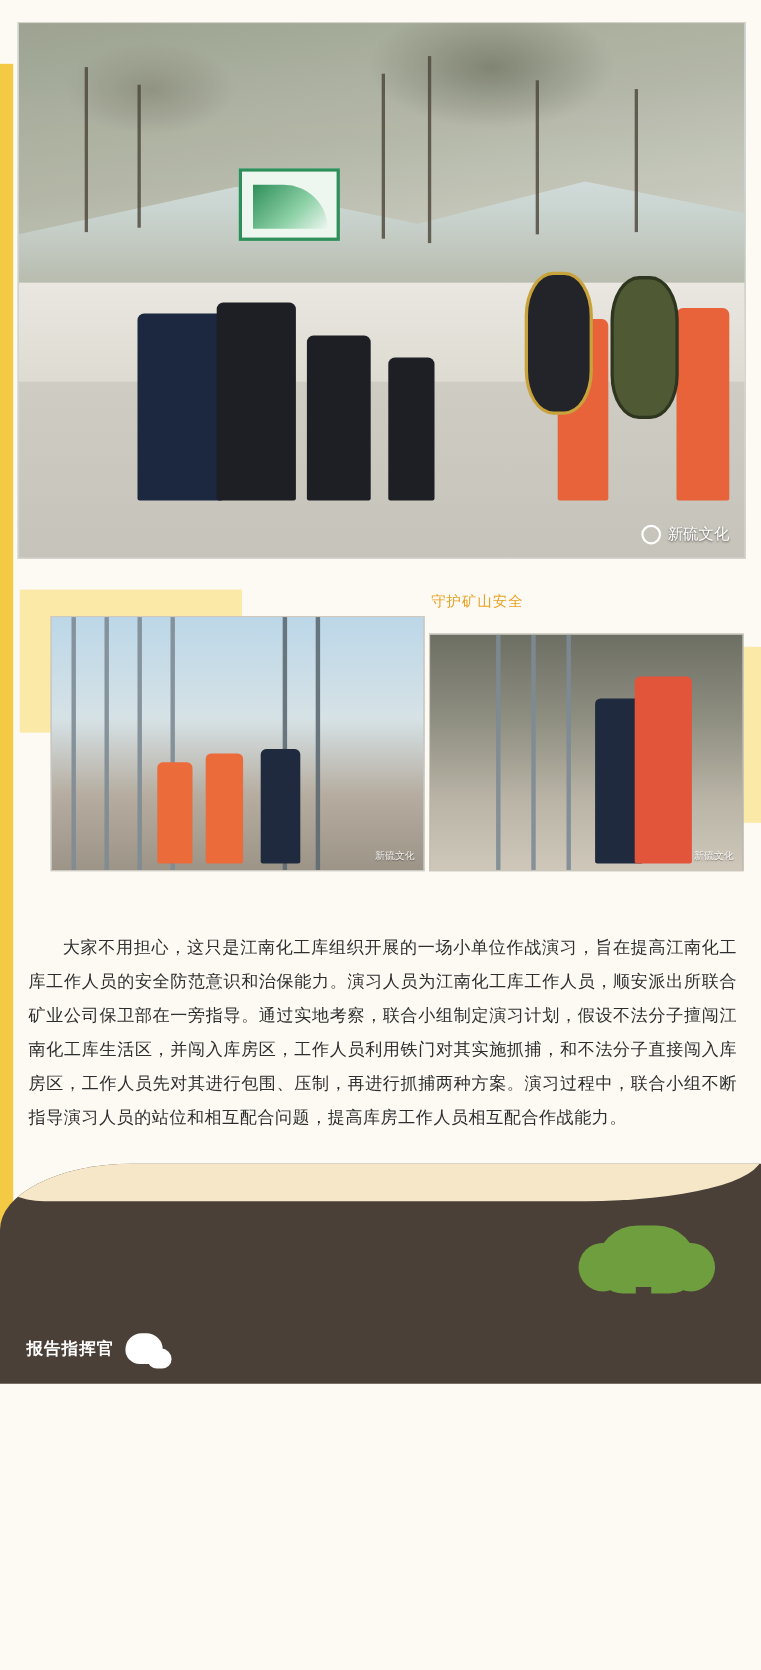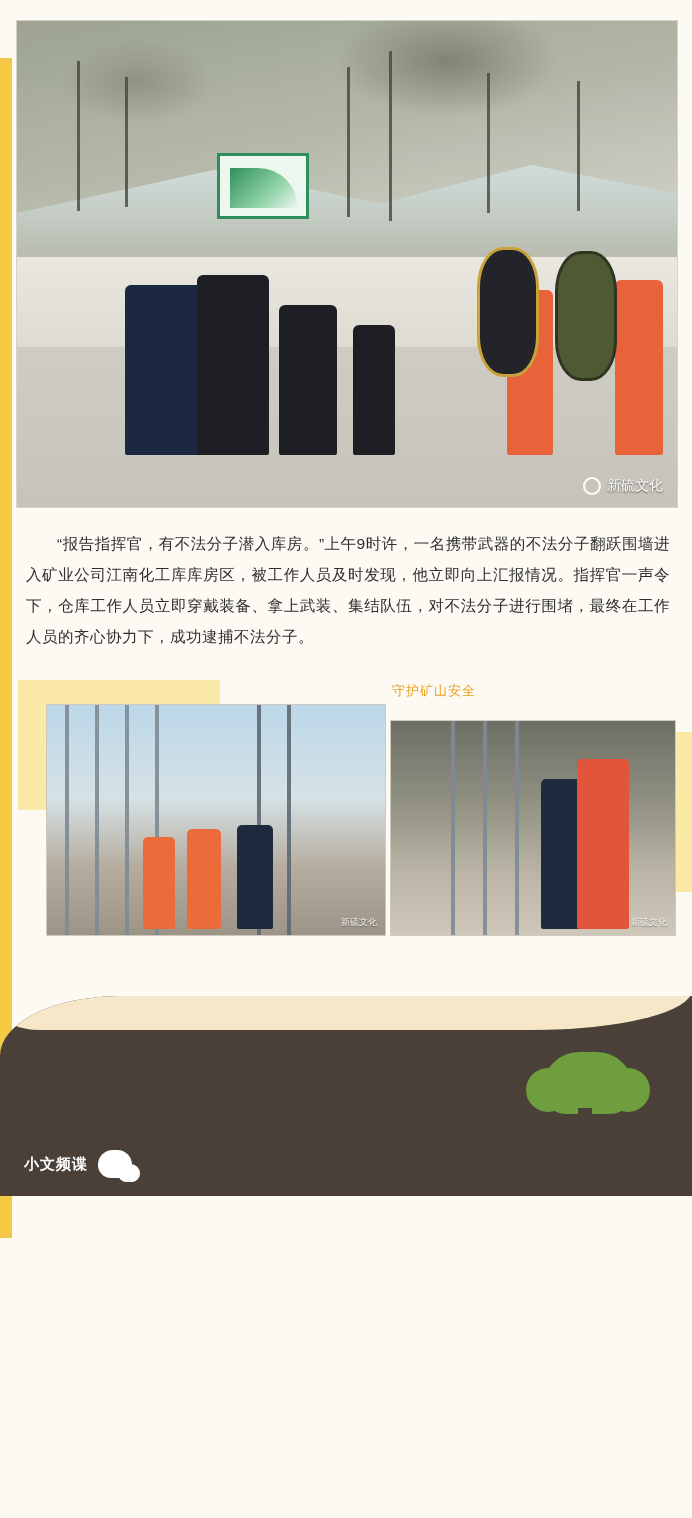--- a/index.html
+++ b/index.html
@@ -241,21 +241,20 @@
     <div class="fig orange" style="left:598px; width:48px; height:175px;"></div>
     <div class="fig shield-b" style="left:460px; bottom:130px; width:62px; height:130px;"></div>
     <div class="fig shield-g" style="left:538px; bottom:126px; width:62px; height:130px;"></div>
 
     <div class="wm">
       <span class="wm-badge"></span>
       <span>新硫文化</span>
     </div>
   </div>
 
-  <p class="para">“报告指挥官，有不法分子潜入库房。”上午9时许，一名携带武器的不法分子翻跃围墙进入矿业公司江南化工库库房区，被工作人员及时发现，他立即向上汇报情况。指挥官一声令下，仓库工作人员立即穿戴装备、拿上武装、集结队伍，对不法分子进行围堵，最终在工作人员的齐心协力下，成功逮捕不法分子。</p>
 
   <div class="mid">
     <div class="yellow-a"></div>
     <div class="yellow-b"></div>
     <div class="mid-label">守护矿山安全</div>
 
     <div class="photo photo-left">
       <div class="ph-sky"></div>
       <div class="gate-bar" style="left:18px;"></div>
       <div class="gate-bar" style="left:48px;"></div>
@@ -273,28 +272,29 @@
       <div class="ph-sky2"></div>
       <div class="gate-bar" style="left:60px;"></div>
       <div class="gate-bar" style="left:92px;"></div>
       <div class="gate-bar" style="left:124px;"></div>
       <div class="ph-person n" style="left:150px; width:44px; height:150px;"></div>
       <div class="ph-person r" style="left:186px; width:52px; height:170px;"></div>
       <div class="ph-wm">新硫文化</div>
     </div>
   </div>
 
+  <p class="para">大家不用担心，这只是江南化工库组织开展的一场小单位作战演习，旨在提高江南化工库工作人员的安全防范意识和治保能力。演习人员为江南化工库工作人员，顺安派出所联合矿业公司保卫部在一旁指导。通过实地考察，联合小组制定演习计划，假设不法分子擅闯江南化工库生活区，并闯入库房区，工作人员利用铁门对其实施抓捕，和不法分子直接闯入库房区，工作人员先对其进行包围、压制，再进行抓捕两种方案。演习过程中，联合小组不断指导演习人员的站位和相互配合问题，提高库房工作人员相互配合作战能力。</p>
 
   <div class="footer">
     <div class="footer-sand"></div>
     <div class="tree-icon">
       <div class="tree-crown"></div>
       <div class="tree-trunk"></div>
       <div class="tree-branch" style="left:18px; transform:rotate(18deg);"></div>
       <div class="tree-branch" style="left:72px; transform:rotate(-18deg);"></div>
     </div>
     <div class="footer-brand">
-      <span class="footer-brand-text">小文频谍</span>
+      <span class="footer-brand-text">报告指挥官</span>
       <span class="wechat-icon"></span>
     </div>
   </div>
 
 </div>
 
 </body></html>

